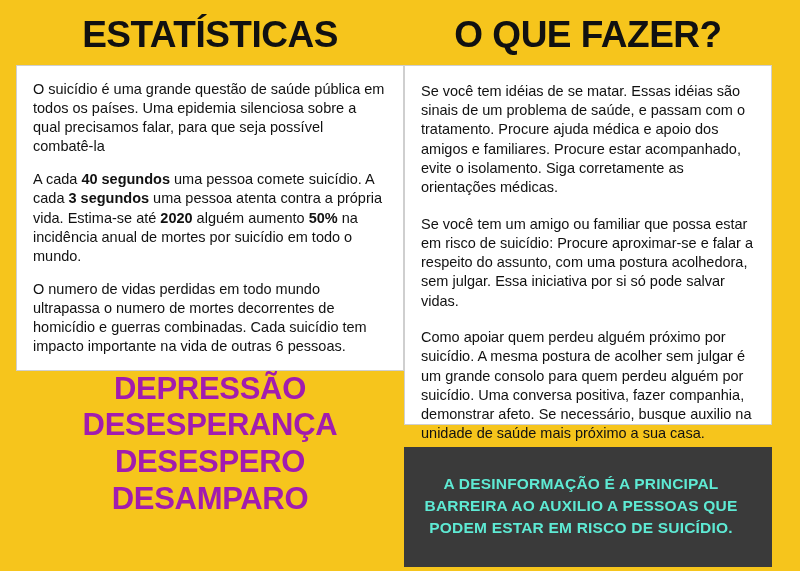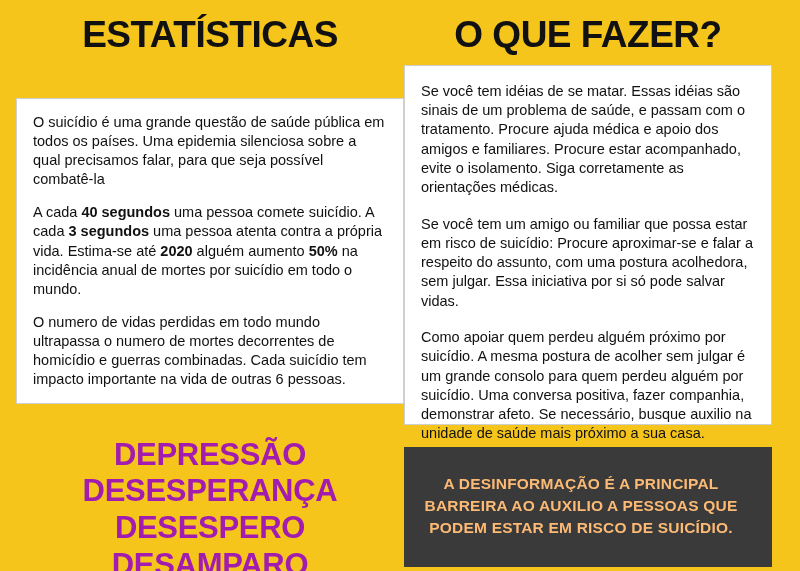--- a/index.html
+++ b/index.html
@@ -22,21 +22,20 @@
     display: flex;
     flex-direction: row;
     padding: 14px 16px 10px 16px;
   }
   .col {
     display: flex;
     flex-direction: column;
   }
   .col-left {
     width: 388px;
-    gap: 33px;
   }
   .col-right {
     width: 368px;
   }
   .heading {
     font-size: 37px;
     font-weight: bold;
     letter-spacing: -0.5px;
     color: #111111;
     text-align: center;
@@ -93,21 +92,21 @@
   .dwords li {
     font-size: 31px;
     font-weight: bold;
     color: #a21caf;
     line-height: 1.18;
     letter-spacing: -0.3px;
   }
   .alert-box {
     margin-top: 22px;
     background: #3a3a3a;
-    color: #fdba74;
+    color: #5eead4;
     text-align: center;
     padding: 26px 18px 28px 4px;
     box-sizing: border-box;
     height: 122px;
     display: flex;
     align-items: flex-end;
     justify-content: center;
   }
   .alert-box span {
     font-size: 15.5px;

